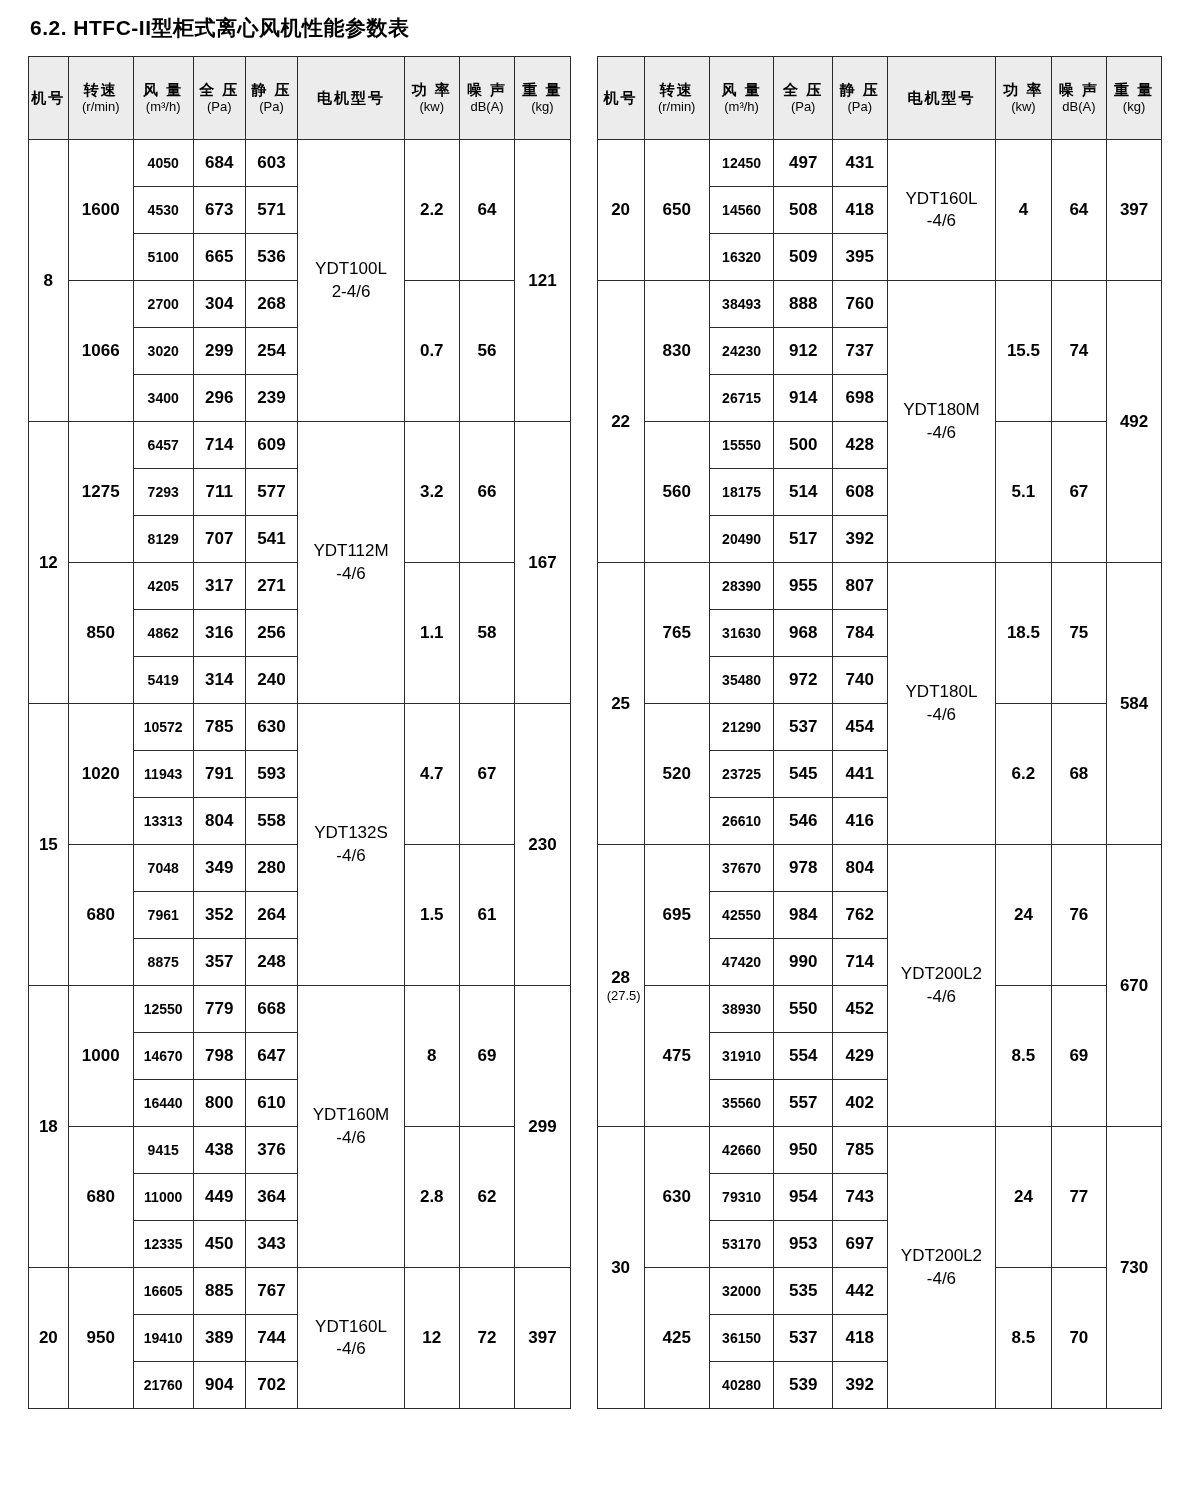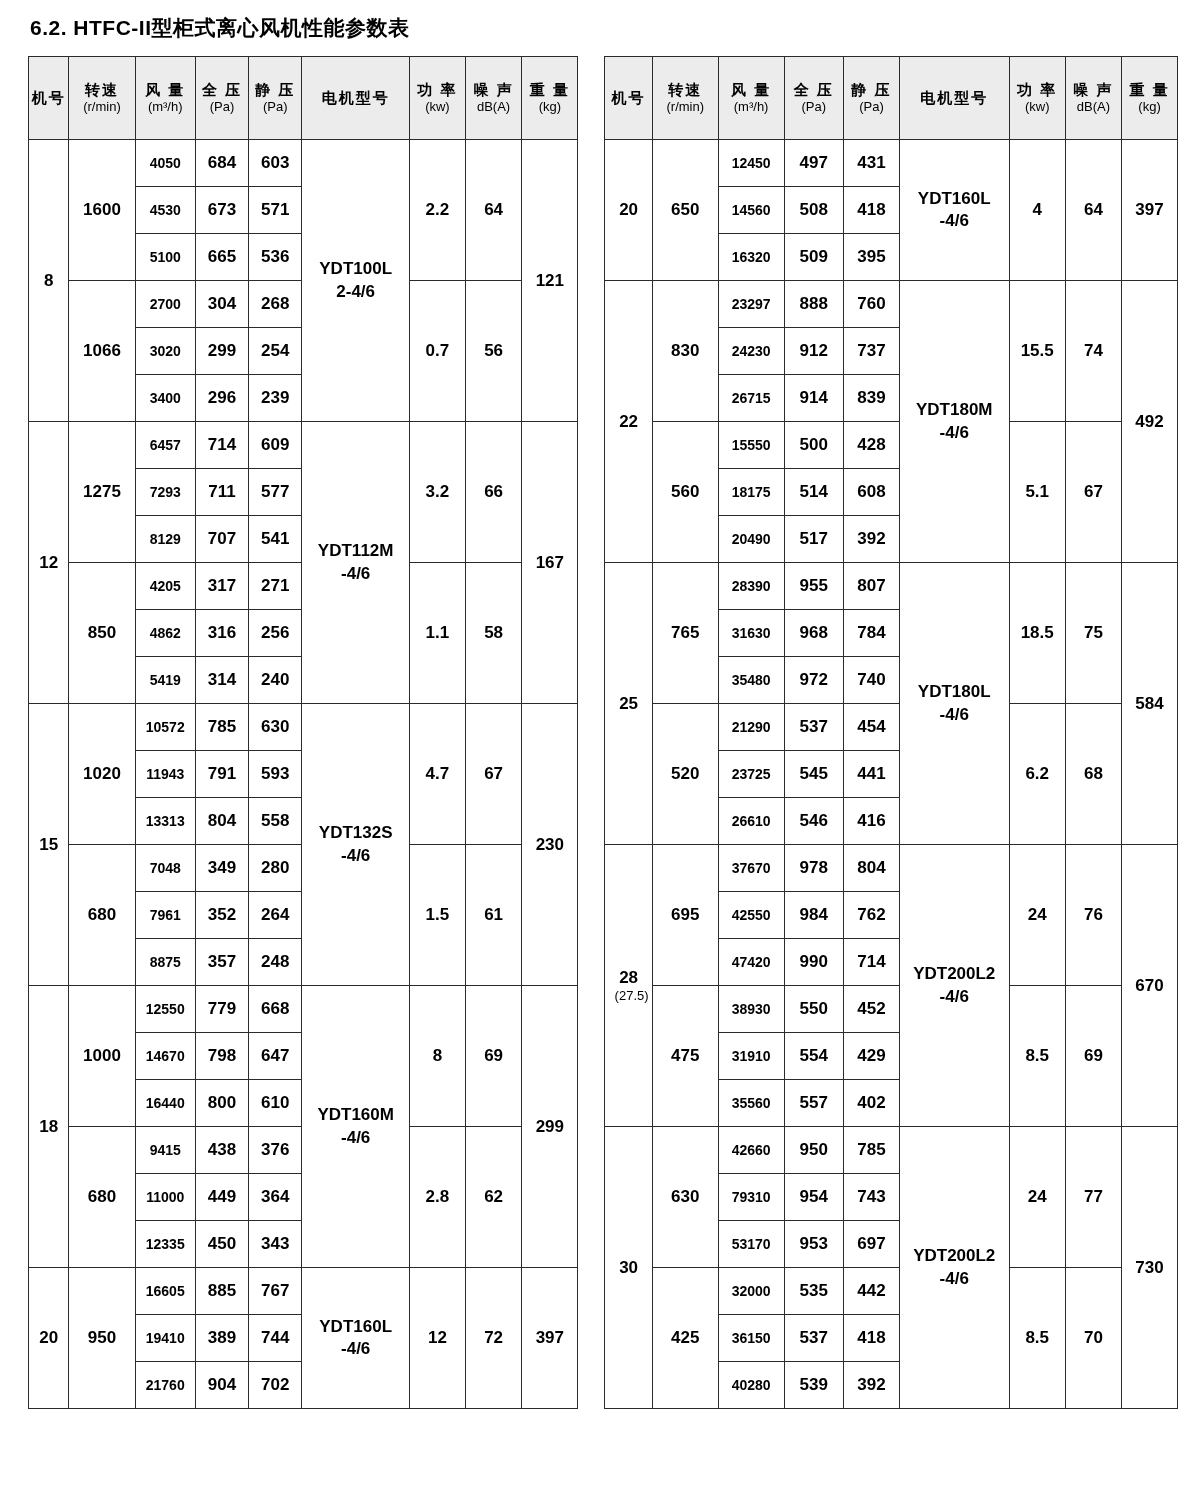--- a/index.html
+++ b/index.html
@@ -12,21 +12,21 @@
     height: 1500px;
     font-family: "Liberation Sans", "DejaVu Sans", sans-serif;
     color: #000000;
     position: relative;
     overflow: hidden;
   }
   .page {
     width: 1200px;
     height: 1500px;
     box-sizing: border-box;
-    padding: 14px 22px 0 28px;
+    padding: 14px 38px 0 28px;
   }
   .doc-title {
     font-size: 21px;
     font-weight: bold;
     letter-spacing: 0.5px;
     margin: 0 0 14px 2px;
     white-space: nowrap;
   }
   .tables-wrap {
     display: flex;
@@ -73,21 +73,21 @@
     font-size: 14px;
     font-weight: bold;
     background: #ececec;
   }
   td.shade {
     background: #ececec;
   }
   td.model {
     font-size: 17px;
     line-height: 1.3;
-    font-weight: bold;
+    font-weight: normal;
   }
   td.model .m2 { display: block; }
   td.jihao {
     font-size: 17px;
     font-weight: bold;
     background: #ececec;
   }
   td.jihao .sub {
     display: block;
     font-size: 13px;
@@ -423,37 +423,37 @@
             <td class="num">418</td>
           </tr>
           <tr>
             <td class="num small">16320</td>
             <td class="num">509</td>
             <td class="num">395</td>
           </tr>
           <tr>
             <td class="jihao" rowspan="6">22</td>
             <td class="num shade" rowspan="3">830</td>
-            <td class="num small">23297</td>
+            <td class="num small">38493</td>
             <td class="num">888</td>
             <td class="num">760</td>
             <td class="model" rowspan="6">YDT180M<span class="m2">-4/6</span></td>
             <td class="num" rowspan="3">15.5</td>
             <td class="num" rowspan="3">74</td>
             <td class="num" rowspan="6">492</td>
           </tr>
           <tr>
             <td class="num small">24230</td>
             <td class="num">912</td>
             <td class="num">737</td>
           </tr>
           <tr>
             <td class="num small">26715</td>
             <td class="num">914</td>
-            <td class="num">839</td>
+            <td class="num">698</td>
           </tr>
           <tr>
             <td class="num shade" rowspan="3">560</td>
             <td class="num small">15550</td>
             <td class="num">500</td>
             <td class="num">428</td>
             <td class="num" rowspan="3">5.1</td>
             <td class="num" rowspan="3">67</td>
           </tr>
           <tr>

